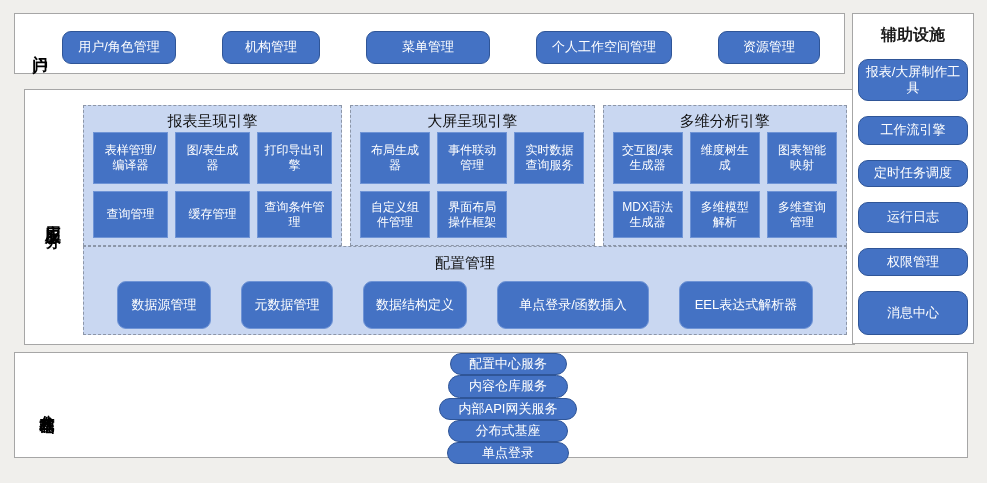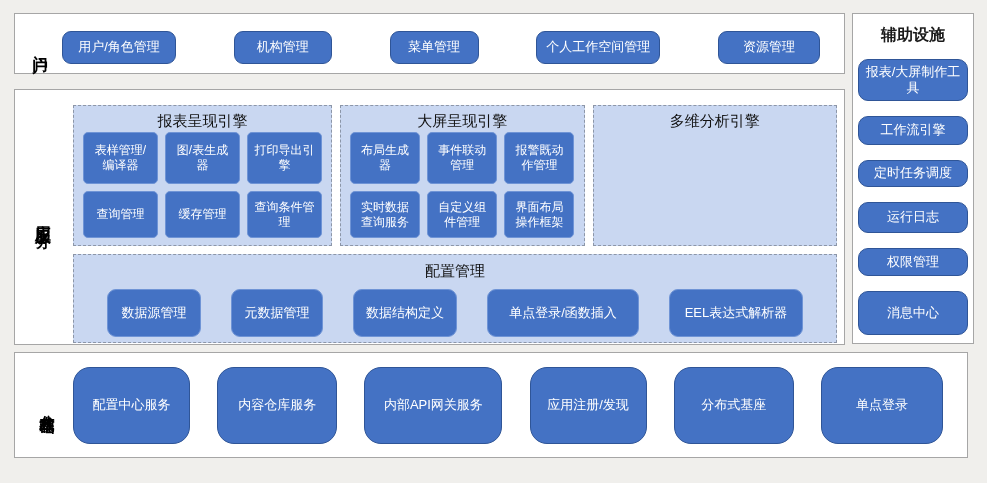--- a/index.html
+++ b/index.html
@@ -26,62 +26,62 @@
     text-align:center; box-sizing:border-box;
     font-size:13px; line-height:1.25; padding:2px 4px;
     cursor:pointer;
   }
   
   #portal { left:14px; top:13px; width:831px; height:61px; display:flex; align-items:center; }
   #portal .vlabel { margin-left:14px; }
   .portal-row { flex:1; display:flex; align-items:center; justify-content:space-between; margin:0 24px 0 12px; }
   .portal-row .btn { height:33px;margin-top:7px; }
   
-  #apps { left:14px; top:89px; width:831px; height:256px; }
+  #apps { left:24px; top:89px; width:831px; height:256px; }
   #apps .vlabel { position:absolute; left:17px; top:50%; transform:translateY(-50%); }
   .apps-content { position:absolute; left:58px; top:15px; right:7px; }
   .engines-row { display:flex; gap:8px; }
   .group {
     background:#c9d7f1; border:1px dashed #8c96a8; box-sizing:border-box;
   }
   .engine { height:141px; padding:3px 9px 0; }
   .engine.wide { width:259px; } .engine.std { flex:1; }
   .group-title { text-align:center; font-size:15px; color:#111; height:23px; line-height:23px; }
   .engine-grid {
     display:grid; grid-template-columns:1fr 1fr 1fr;
     grid-template-rows:52px 47px; column-gap:7px; row-gap:7px;
   }
-  .btn.sm { border-color:#6f94d6; border-radius:5px; font-size:12px; padding:2px 5px; }
-  .config { margin-top:8px; height:89px; padding:4px 14px 0; }
+  .btn.sm { border-color:#6f94d6; border-radius:0; font-size:12px; padding:2px 5px; }
+  .config { height:89px; padding:4px 14px 0; }
   .config-row { display:flex; justify-content:space-evenly; align-items:center; margin-top:7px;gap:11px; }
   .config-row .btn { height:48px; border-color:#6f94d6; }
   
   #distributed { left:14px; top:352px; width:954px; height:106px; }
   #distributed .vlabel { position:absolute; left:22px; top:50%; transform:translateY(-50%); font-size:15px; letter-spacing:1px; }
-  .dist-row { position:absolute; left:58px; right:24px; top:0; bottom:0; display:flex; align-items:center; justify-content:space-between; }
+  .dist-row { position:absolute; left:58px; right:24px; top:0; bottom:0; display:flex; align-items:center; justify-content:space-between;flex-direction:column; }
   .dist-row .btn { height:77px; border-radius:17px; }
   
   #aux { left:852px; top:13px; width:122px; height:331px; }
   .aux-title { text-align:center; font-weight:bold; font-size:16px; margin-top:11px; }
   .aux-col {
     position:absolute; left:5px; right:5px; top:45px; bottom:8px;
     display:flex; flex-direction:column; justify-content:center; align-items:center;gap:15px;
   }
   .aux-col .btn { width:110px; border-radius:10px; }
 </style>
 </head>
 <body>
 
 <div class="panel" id="portal">
   <div class="vlabel">门户</div>
   <div class="portal-row">
     <div class="btn" style="width:114px">用户/角色管理</div>
     <div class="btn" style="width:98px">机构管理</div>
-    <div class="btn" style="width:89px">菜单管理</div>
-    <div class="btn" style="width:124px">个人工作空间管理</div>
+    <div class="btn" style="width:124px">菜单管理</div>
+    <div class="btn" style="width:136px">个人工作空间管理</div>
     <div class="btn" style="width:102px">资源管理</div>
   </div>
 </div>
 
 <div class="panel" id="apps">
   <div class="vlabel">应用服务</div>
   <div class="apps-content">
     <div class="engines-row">
 
       <div class="group engine wide">
@@ -94,29 +94,36 @@
           <div class="btn sm">缓存管理</div>
           <div class="btn sm">查询条件管理</div>
         </div>
       </div>
 
       <div class="group engine std">
         <div class="group-title">大屏呈现引擎</div>
         <div class="engine-grid">
           <div class="btn sm">布局生成器</div>
           <div class="btn sm">事件联动管理</div>
-          <div class="btn sm">报警既动作管理</div>
           <div class="btn sm">实时数据查询服务</div>
           <div class="btn sm">自定义组件管理</div>
           <div class="btn sm">界面布局操作框架</div>
         </div>
       </div>
 
       <div class="group engine std">
         <div class="group-title">多维分析引擎</div>
+        <div class="engine-grid">
+          <div class="btn sm">交互图/表生成器</div>
+          <div class="btn sm">维度树生成</div>
+          <div class="btn sm">图表智能映射</div>
+          <div class="btn sm">MDX语法生成器</div>
+          <div class="btn sm">多维模型解析</div>
+          <div class="btn sm">多维查询管理</div>
+        </div>
       </div>
 
     </div>
 
     <div class="group config">
       <div class="group-title">配置管理</div>
       <div class="config-row">
         <div class="btn" style="width:94px">数据源管理</div>
         <div class="btn" style="width:92px">元数据管理</div>
         <div class="btn" style="width:104px">数据结构定义</div>
@@ -126,21 +133,20 @@
     </div>
   </div>
 </div>
 
 <div class="panel" id="distributed">
   <div class="vlabel">分布式基础</div>
   <div class="dist-row">
     <div class="btn" style="width:117px">配置中心服务</div>
     <div class="btn" style="width:120px">内容仓库服务</div>
     <div class="btn" style="width:138px">内部API网关服务</div>
-    <div class="btn" style="width:117px">应用注册/发现</div>
     <div class="btn" style="width:120px">分布式基座</div>
     <div class="btn" style="width:122px">单点登录</div>
   </div>
 </div>
 
 <div class="panel" id="aux">
   <div class="aux-title">辅助设施</div>
   <div class="aux-col">
     <div class="btn" style="height:46px">报表/大屏制作工具</div>
     <div class="btn" style="height:31px">工作流引擎</div>

